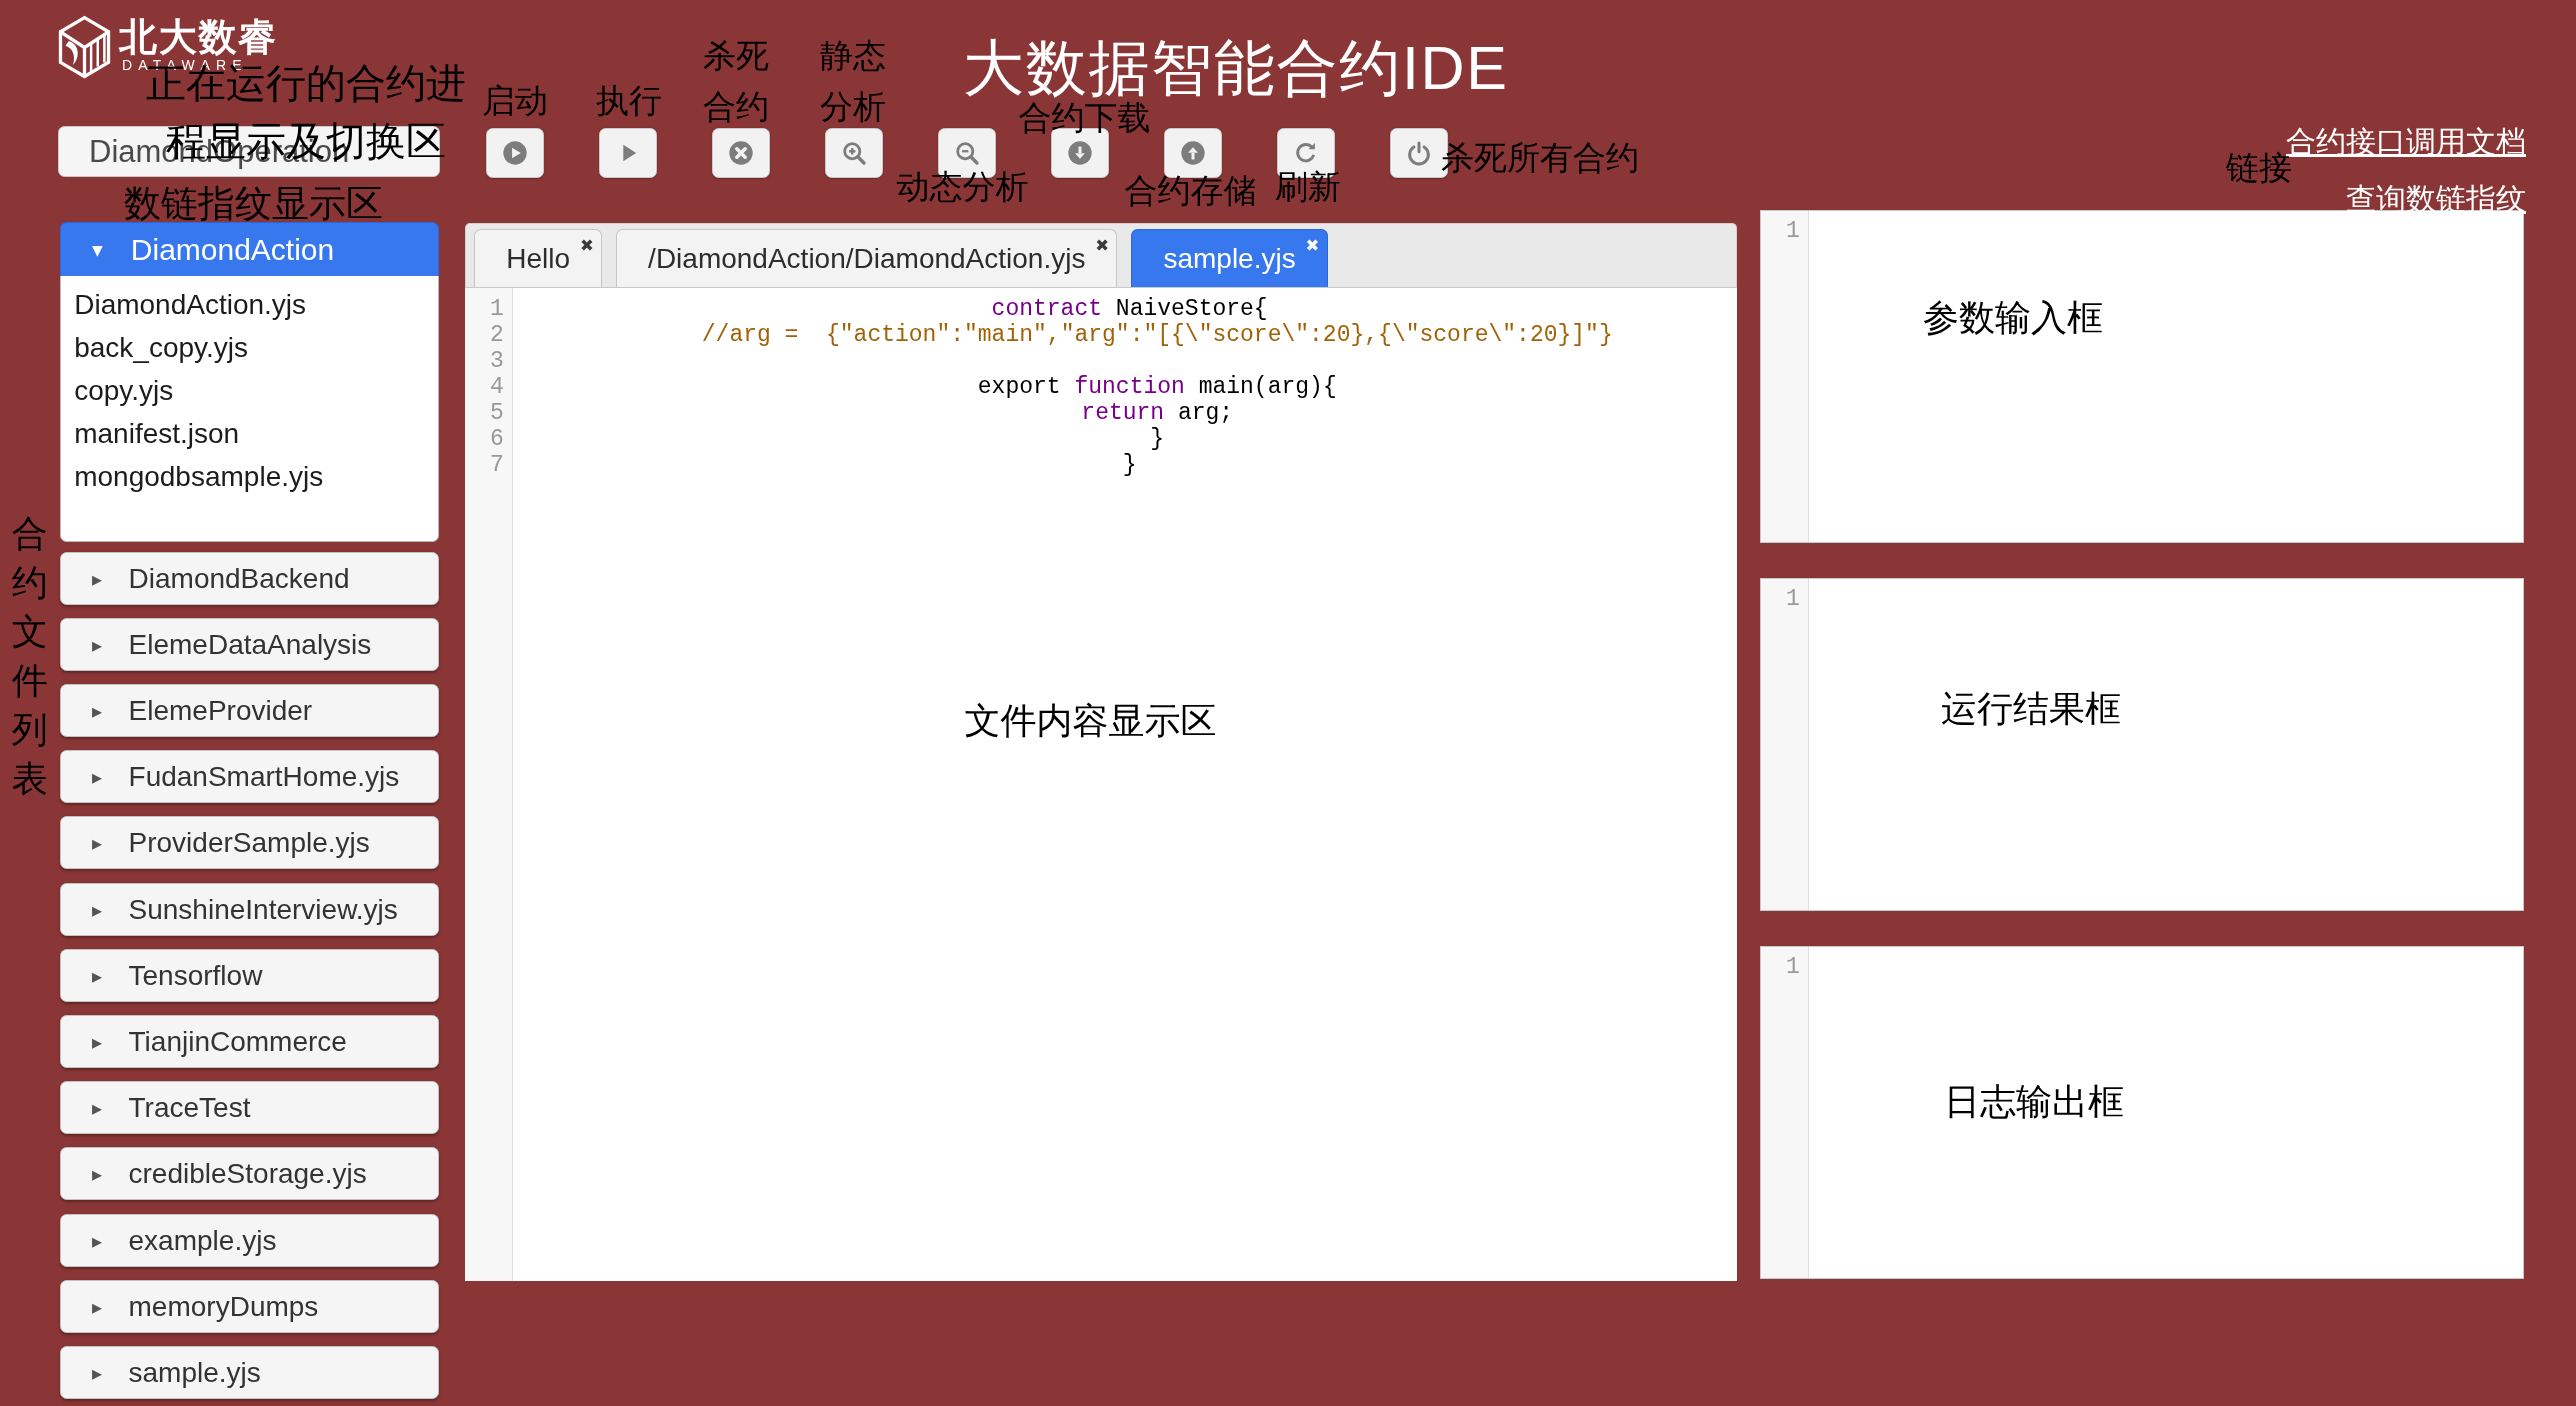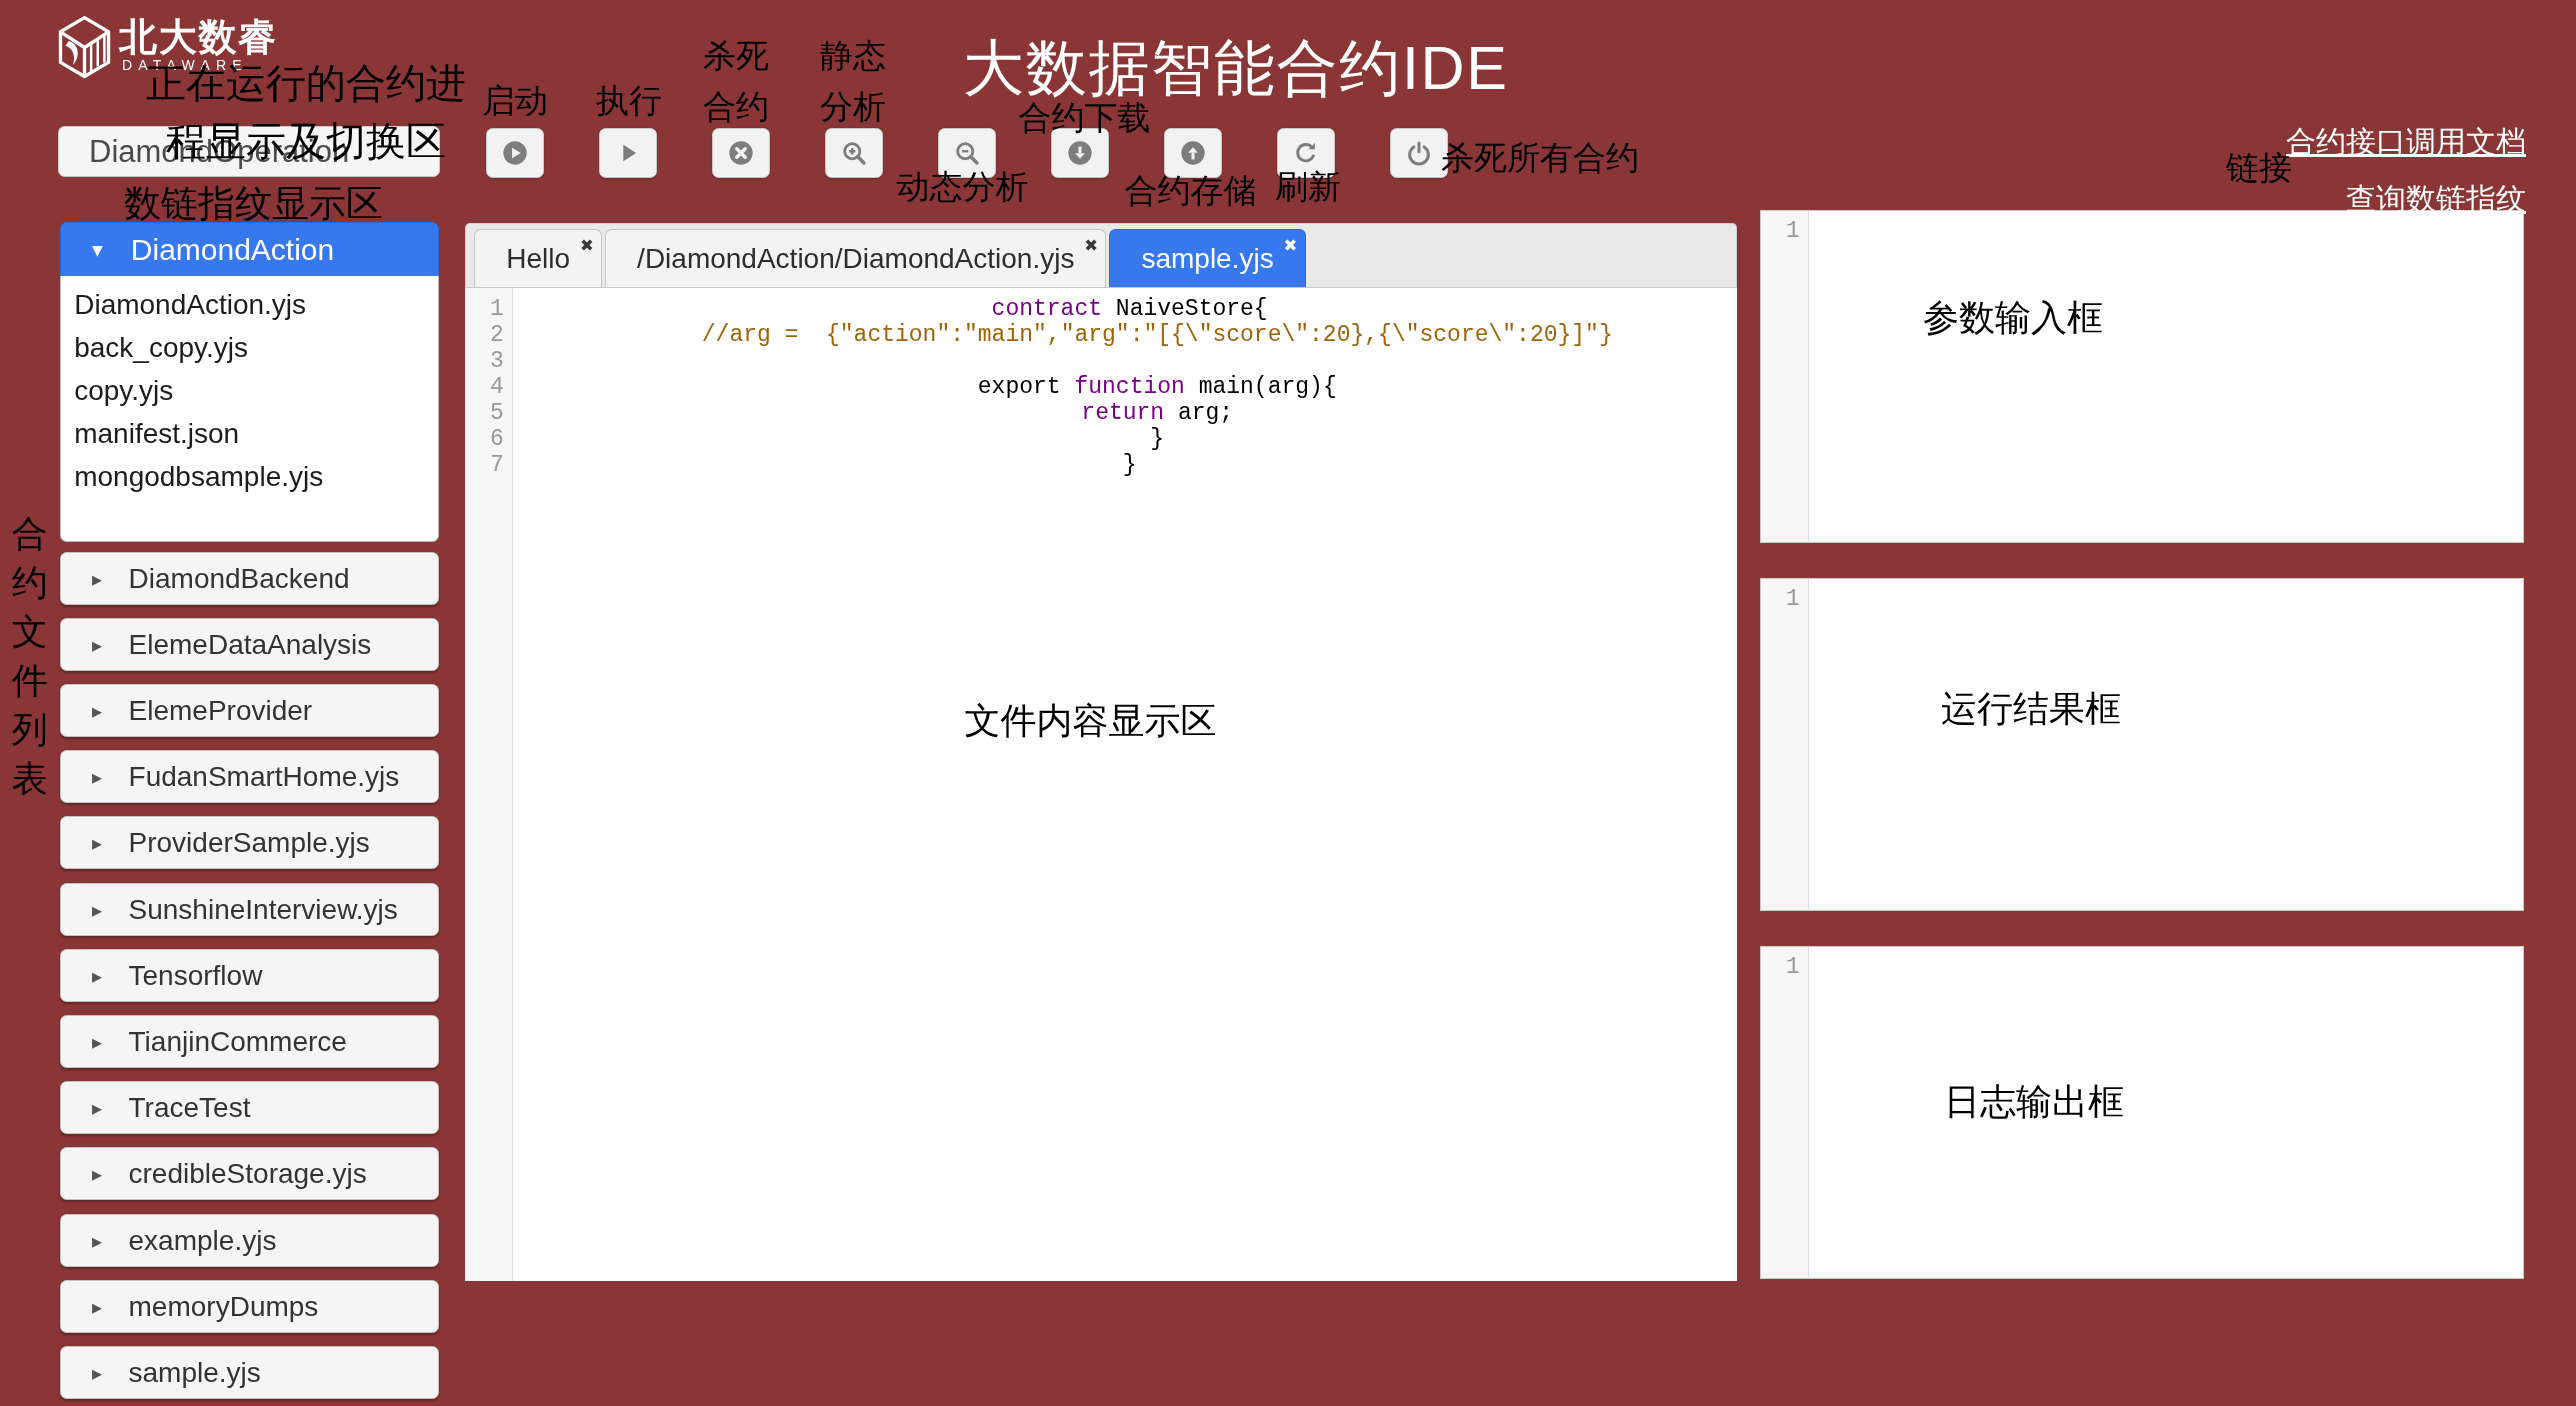--- a/index.html
+++ b/index.html
@@ -82,21 +82,21 @@
   .group .caret{margin-left:31px;font-size:20px;color:#555;}
   .group .g-label{margin-left:26.5px;white-space:nowrap;}
 
   
   #tabbar{
     position:absolute;left:465px;top:223px;width:1272px;height:65px;box-sizing:border-box;
     background:#e9e9e9;border-radius:5px 5px 0 0;border:0.8px solid #cfcfcf;border-bottom:1.7px solid #c9c9c9;
     display:flex;align-items:flex-end;padding-left:8.3px;z-index:3;
   }
   .tab{
-    position:relative;height:58px;line-height:58px;padding:0 31px;margin-right:3px;box-sizing:border-box;
+    position:relative;height:58px;line-height:58px;padding:0 31px;margin-right:14px;box-sizing:border-box;
     background:#f3f3f3;border:0.8px solid #c6c6c6;border-bottom:none;border-radius:6.6px 6.6px 0 0;
     font-size:28px;color:#2d2d2d;cursor:pointer;white-space:nowrap;
   }
   .tab .close{position:absolute;top:6.6px;right:7.4px;font-size:16.5px;line-height:16.5px;color:#3a3a3a;cursor:pointer;}
   .tab.active{background:#3778ee;border-color:#3066d6;color:#fff;}
   .tab.active .close{color:#fff;}
   #code-area{
     position:absolute;left:465px;top:288px;width:1272px;height:993px;background:#fff;z-index:2;
   }
   #code-gutter{position:absolute;left:0;top:0;bottom:0;width:48px;background:#f7f7f7;border-right:0.8px solid #ddd;padding-top:8.3px;box-sizing:border-box;}

